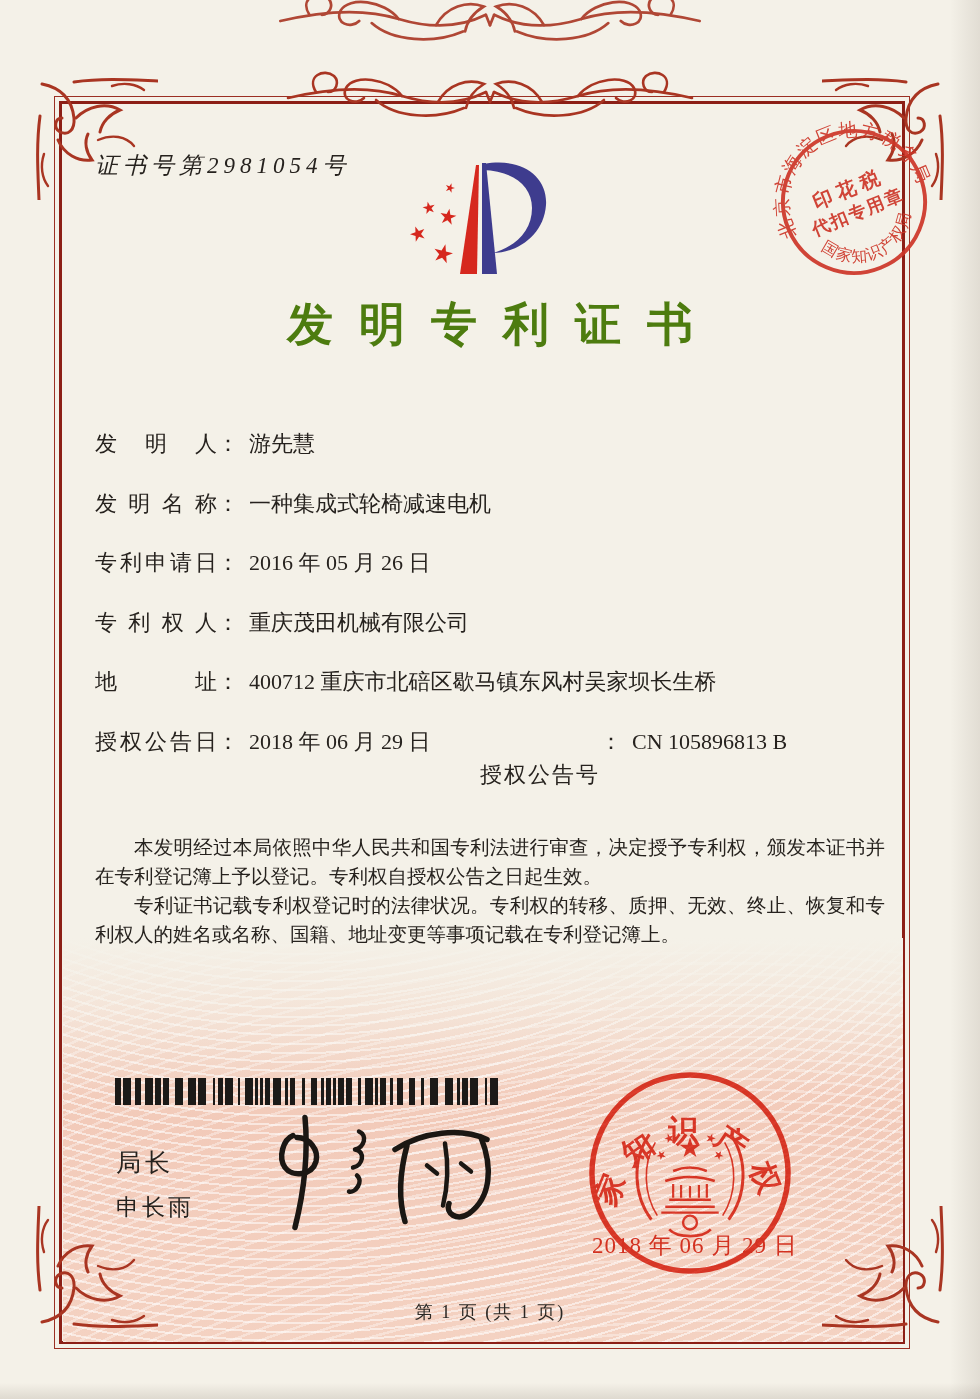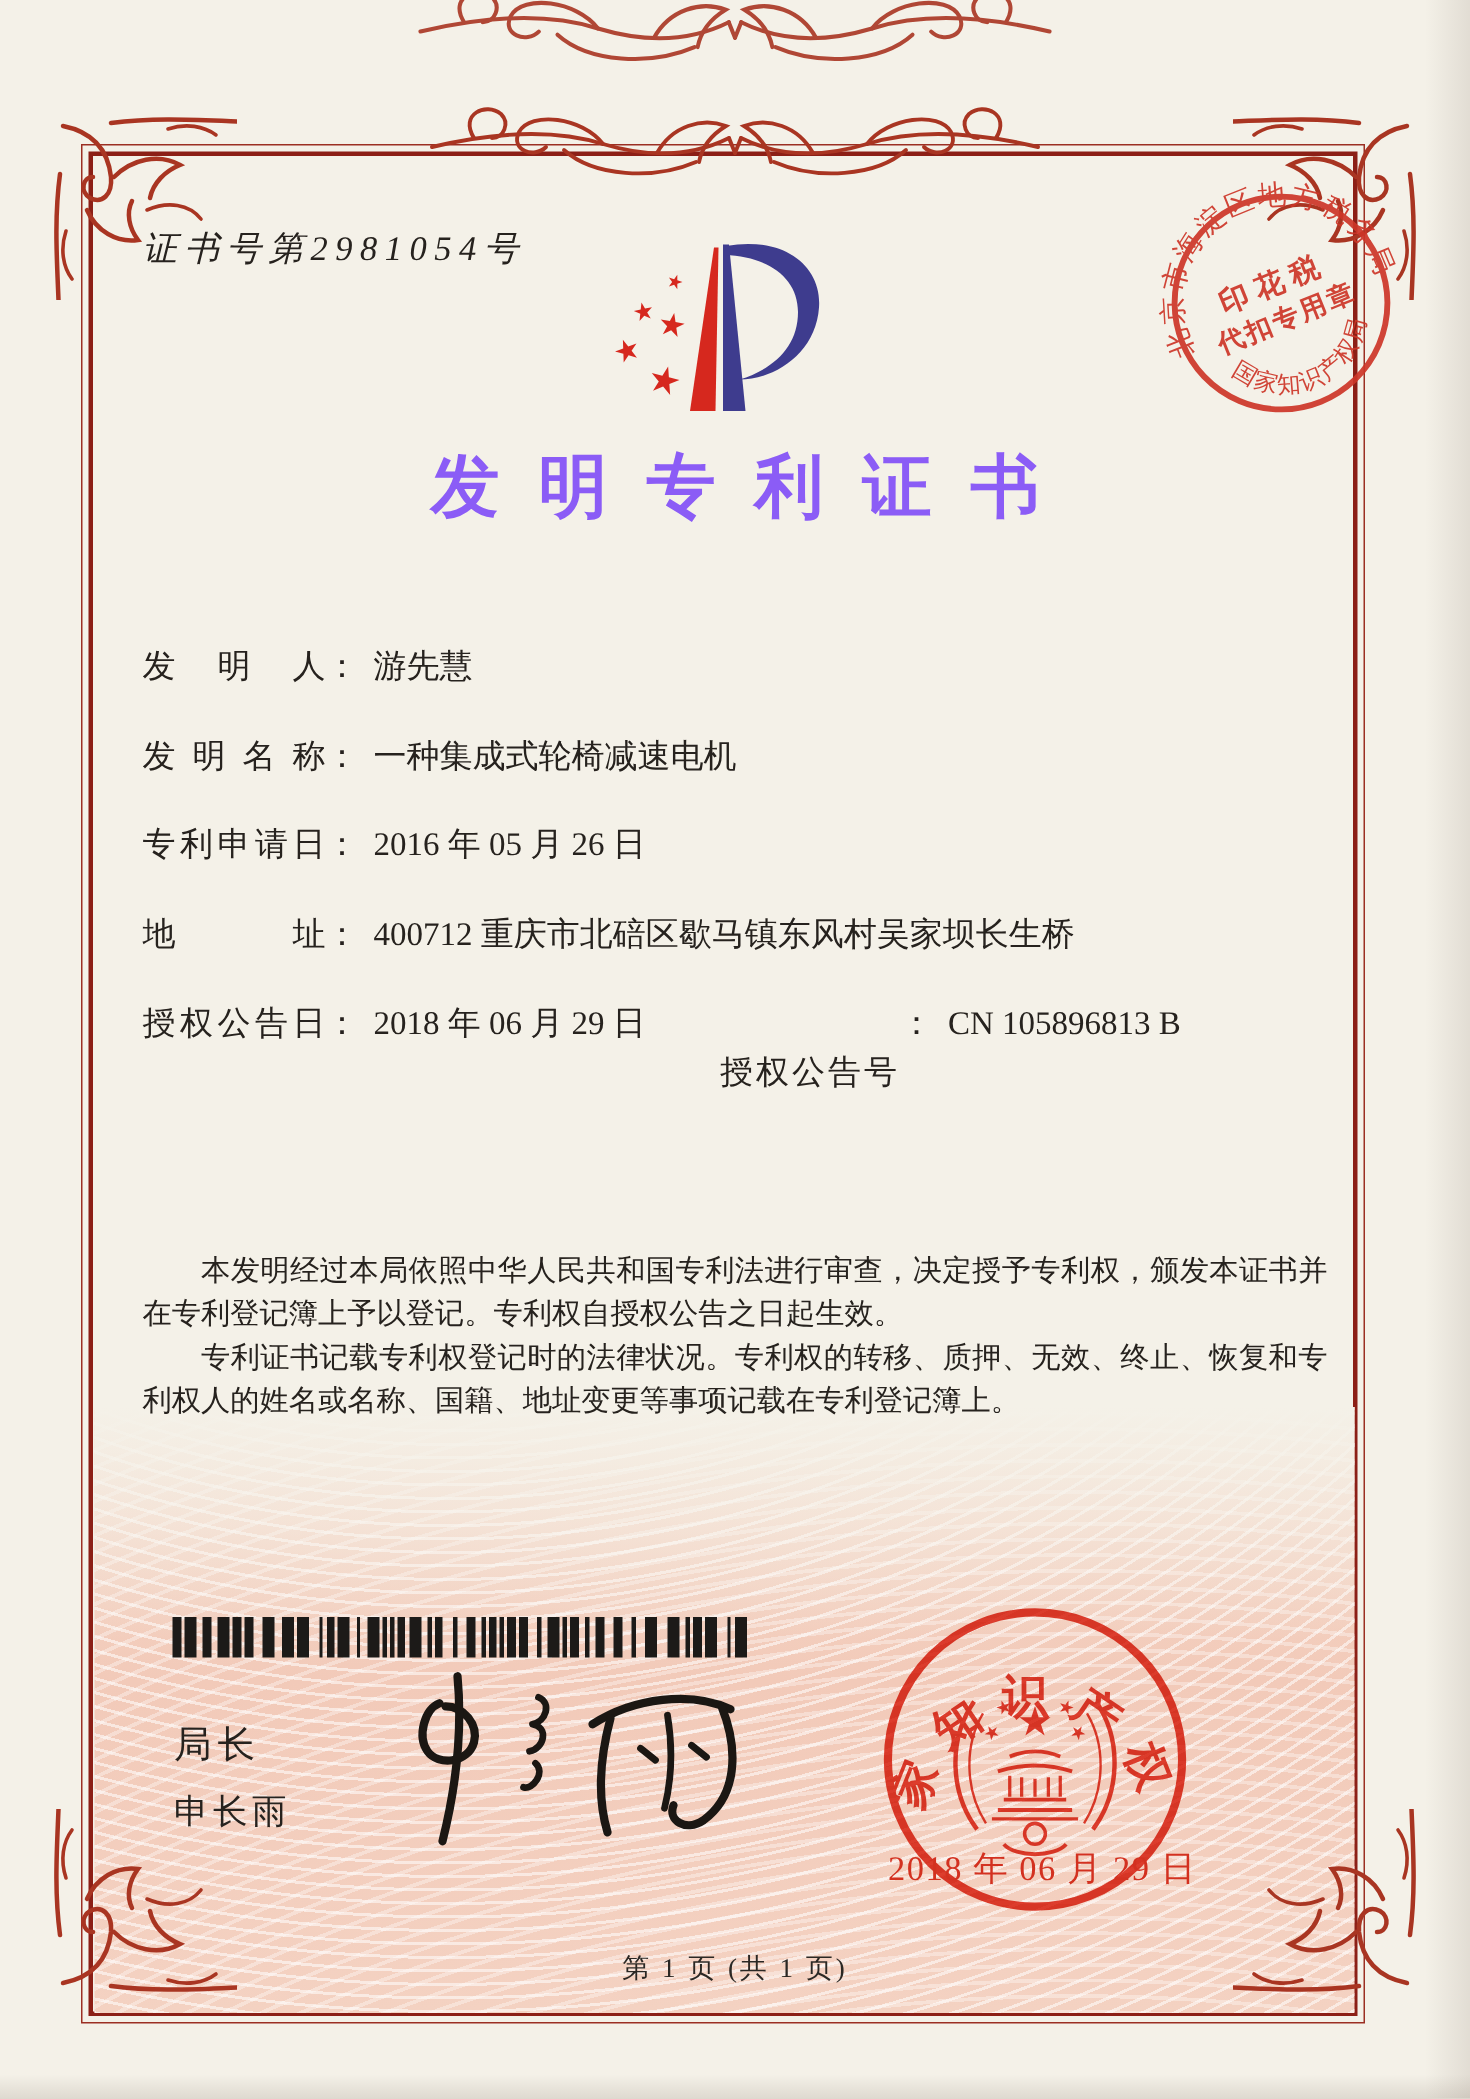--- a/index.html
+++ b/index.html
@@ -30,21 +30,21 @@
   .corner-bl{left:28px;top:1206px;transform:scale(1,-1);}
   .corner-br{left:822px;top:1206px;transform:scale(-1,-1);}
   .top-ornament{left:280px;top:58px;}
   .top-band{left:272px;top:-6px;opacity:.9;}
 
   
   .cert-number{position:absolute;left:95px;top:150px;font-size:23px;letter-spacing:5px;z-index:3;font-style:italic;}
   .logo{position:absolute;left:406px;top:150px;z-index:3;}
   .tax-stamp{position:absolute;left:756px;top:104px;z-index:4;opacity:.92;}
   .title{position:absolute;left:0;top:294px;width:100%;text-align:center;font-size:46px;
-         font-weight:bold;letter-spacing:26px;text-indent:26px;color:#8b5cf6;z-index:3;}
+         font-weight:bold;letter-spacing:26px;text-indent:26px;color:#4d7c0f;z-index:3;}
 
   .fields{position:absolute;left:95px;top:424px;width:792px;z-index:3;font-size:22px;}
   .frow{position:relative;height:59.5px;padding-top:5px;box-sizing:border-box;}
   .flabel{display:inline-block;width:122px;text-align:justify;text-align-last:justify;vertical-align:top;}
   .fcolon{display:inline-block;margin-right:10px;}
   .fgroup2{position:absolute;left:385px;top:5px;}
   .fgroup2 .flabel{width:auto;text-align-last:auto;letter-spacing:2px;margin-top:33px;}
 
   .body-text{position:absolute;left:95px;top:833px;width:790px;z-index:3;
              font-size:19.5px;line-height:29px;text-align:justify;}
@@ -162,20 +162,23 @@
     <div class="frow">
       <span class="flabel">发明人</span><span class="fcolon">：</span><span>游先慧</span>
     </div>
     <div class="frow">
       <span class="flabel">发明名称</span><span class="fcolon">：</span><span>一种集成式轮椅减速电机</span>
     </div>
     <div class="frow">
       <span class="flabel">专利申请日</span><span class="fcolon">：</span><span>2016 年 05 月 26 日</span>
     </div>
     <div class="frow">
+      <span class="flabel">专利权人</span><span class="fcolon">：</span><span>重庆茂田机械有限公司</span>
+    </div>
+    <div class="frow">
       <span class="flabel">地址</span><span class="fcolon">：</span><span>400712 重庆市北碚区歇马镇东风村吴家坝长生桥</span>
     </div>
     <div class="frow">
       <span class="flabel">授权公告日</span><span class="fcolon">：</span><span>2018 年 06 月 29 日</span>
       <span class="fgroup2">
         <span class="flabel">授权公告号</span><span class="fcolon">：</span><span>CN 105896813 B</span>
       </span>
     </div>
   </div>
 

